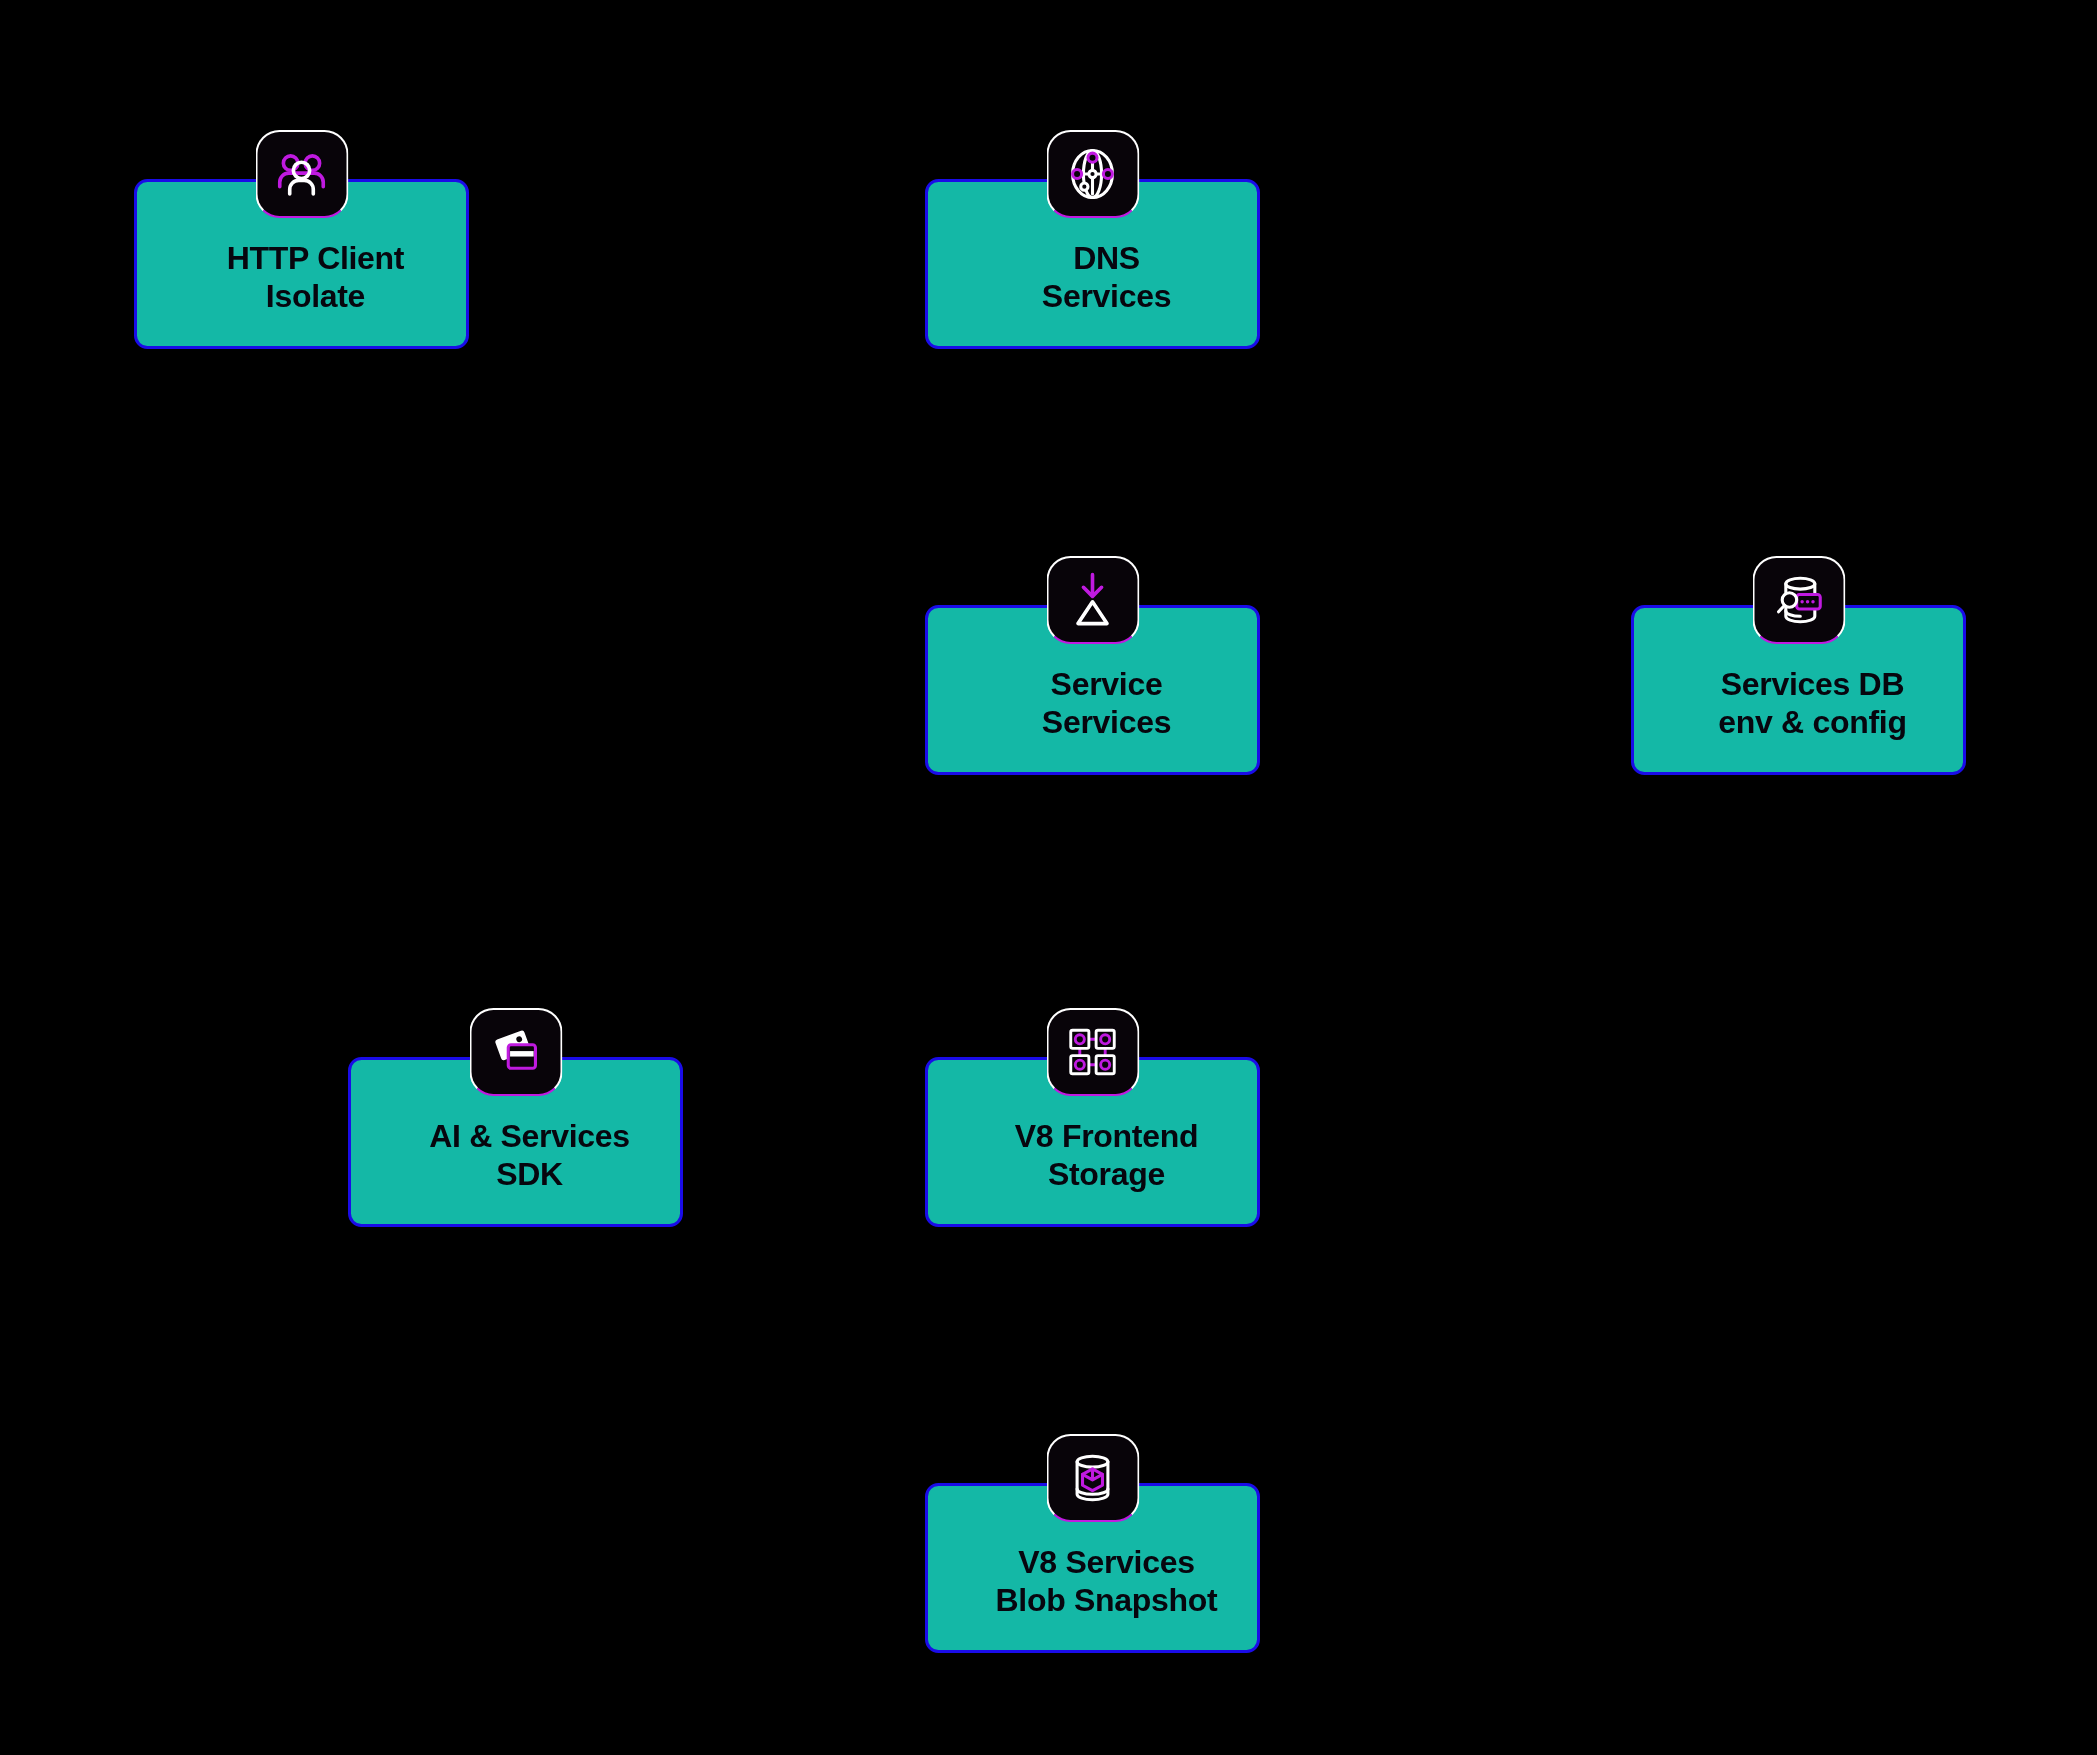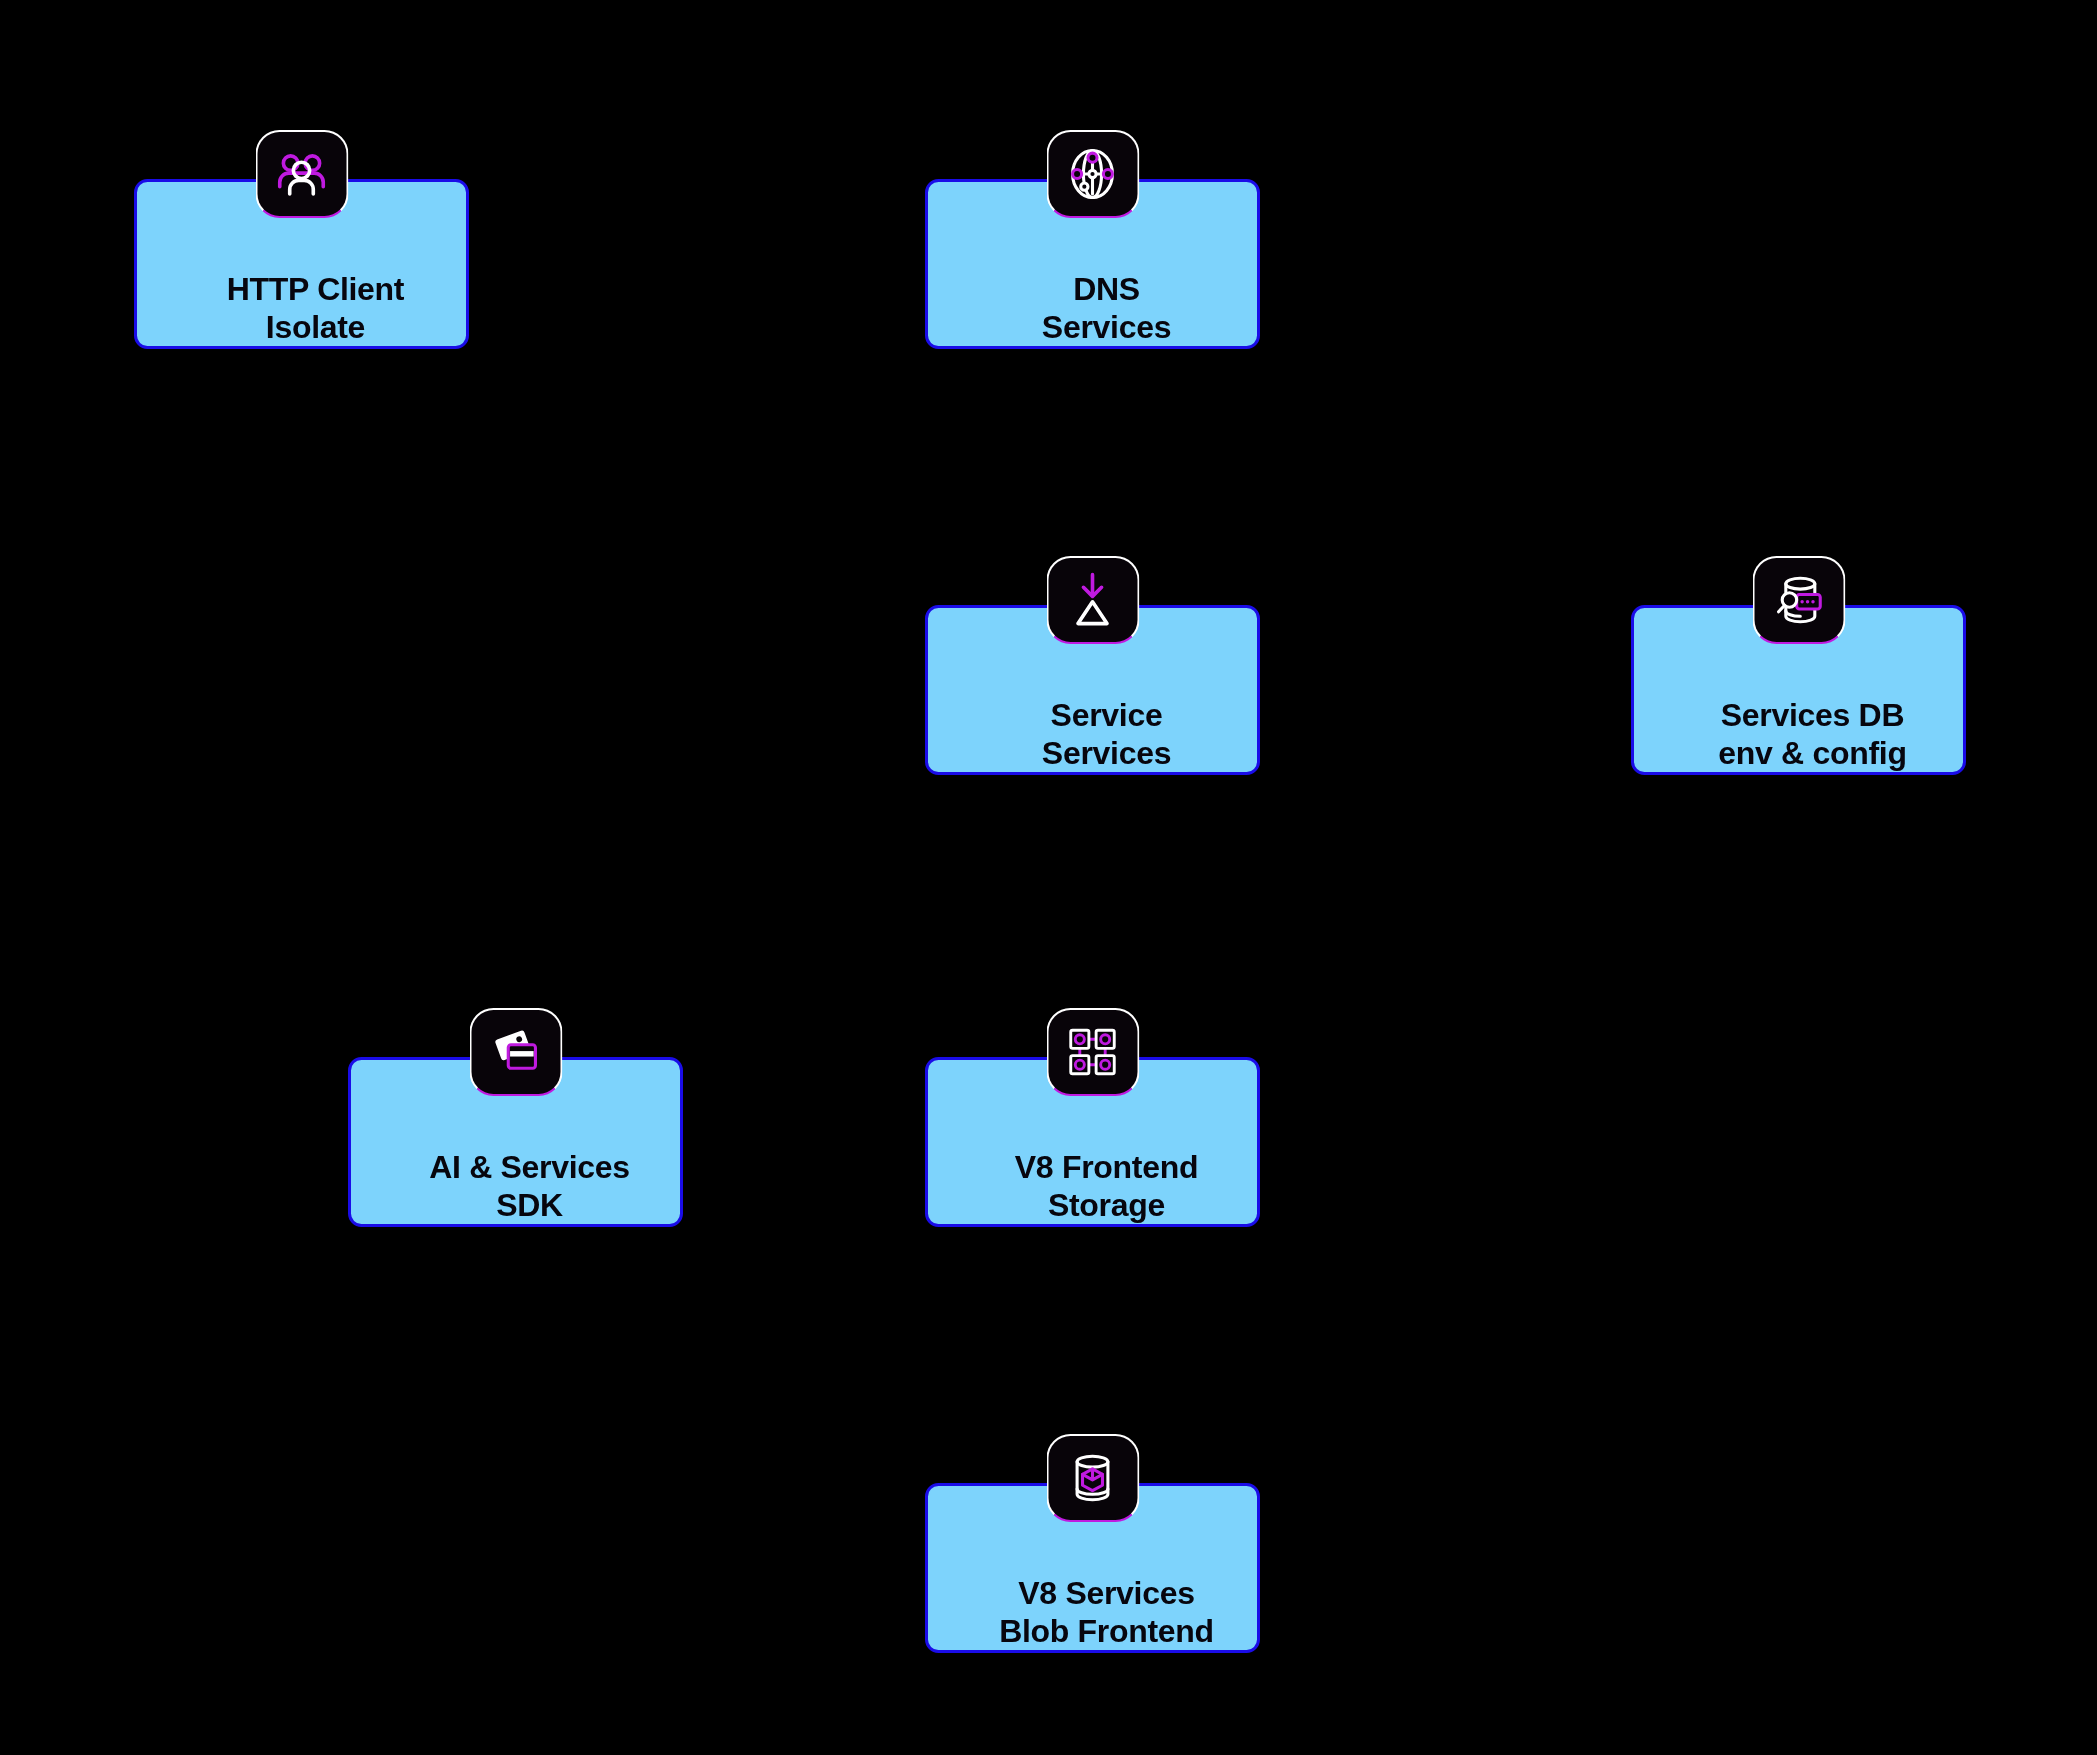--- a/index.html
+++ b/index.html
@@ -19,27 +19,27 @@
   .node {
     position: absolute;
   }
   .node-card {
     position: absolute;
     left: 0;
     top: 49px;
     width: 100%;
     box-sizing: border-box;
     height: 170px;
-    background: #7dd3fc;
+    background: #14b8a6;
     border: 3.1px solid #1a0ce8;
     border-radius: 13.4px;
     display: flex;
     flex-direction: column;
     align-items: center;
-    justify-content: flex-end;
+    justify-content: center;
     padding-left: 28px;
   }
   .node-label {
     color: #07060e;
     font-size: 32px;
     font-weight: 700;
     line-height: 1.17;
     letter-spacing: -0.3px;
     text-align: center;
     white-space: nowrap;
@@ -205,19 +205,19 @@
         <ellipse class="w" cx="32" cy="14" rx="17" ry="6"></ellipse>
         <path class="w" d="M15 14v36c0 3.3 7.6 6 17 6s17-2.7 17-6V14"></path>
         <path class="w" d="M15 44c0 3.3 7.6 6 17 6s17-2.7 17-6"></path>
         <path class="m" d="M32 22l11 6v12l-11 6-11-6V28z"></path>
         <path class="m" d="M32 22v12M32 34l11-6M32 34l-11-6"></path>
       </svg>
     </div>
     <div class="node-card">
       <div class="node-label">
         <span class="ln">V8 Services</span>
-        <span class="ln">Blob Frontend</span>
+        <span class="ln">Blob Snapshot</span>
       </div>
     </div>
   </div>
 
 </div>
 
 
 </body></html>

